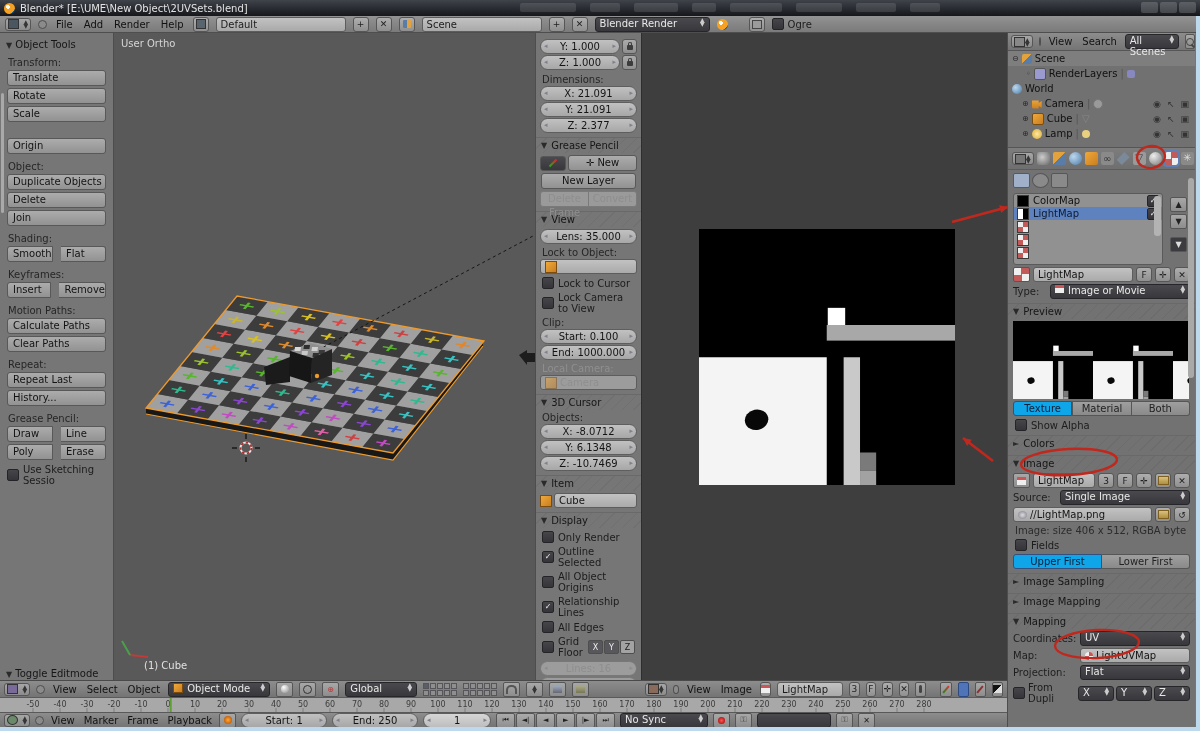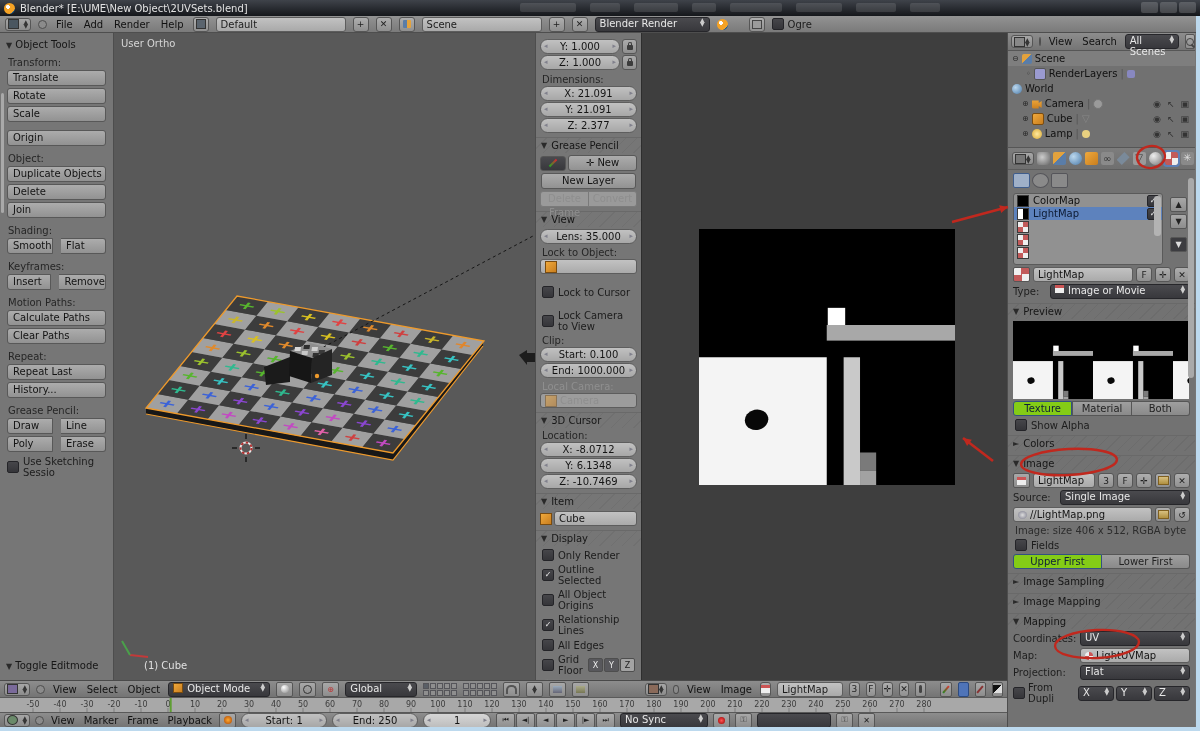--- a/index.html
+++ b/index.html
@@ -109,21 +109,21 @@
   .listscroll{position:absolute;right:1px;top:2px;width:7px;height:40px;background:#b3b3b3;border-radius:3px;}
   .sidecol{position:absolute;right:8px;display:flex;flex-direction:column;gap:2px;}
   .plabel{color:#1e1e1e;}
   .prow{display:flex;align-items:center;gap:3px;margin:2px 5px;}
   .pfield{flex:1;height:13px;background:linear-gradient(#c2c2c2,#aaaaaa);border:1px solid #5d5d5d;border-radius:3px;
           display:flex;align-items:center;gap:3px;padding:0 4px;color:#141414;}
   .seg{display:flex;margin:2px 5px;}
   .seg span{flex:1;height:13px;line-height:13px;text-align:center;background:linear-gradient(#9f9f9f,#8a8a8a);border:1px solid #565656;color:#222;}
   .seg span:first-child{border-radius:3px 0 0 3px;}
   .seg span:last-child{border-radius:0 3px 3px 0;border-left:none;}
-  .seg span.on{background:#84cc16;color:#0e1e38;border-color:#33517f;}
+  .seg span.on{background:#0ea5e9;color:#0e1e38;border-color:#33517f;}
   .infotext{margin:3px 7px;color:#2c2c2c;}
   .pscroll{position:absolute;right:1px;top:30px;width:6px;height:200px;background:#a9a9a9;border-radius:3px;}
   #win-border-bottom{left:0;top:727px;width:1200px;height:4px;background:#bcd9ee;}
   #win-border-right{left:1196px;top:16px;width:4px;height:711px;background:#bcd9ee;}
   #annotations{left:0;top:0;width:1200px;height:731px;pointer-events:none;z-index:60;}
   svg text{font-family:"DejaVu Sans",sans-serif;}
 </style>
 </head>
 <body>
 
@@ -187,21 +187,21 @@
   </div>
 </div>
 
 <div id="toolshelf" class="abs">
   <div class="scroll"></div>
   <div class="shelf-title"><span class="tri">▼</span> <span>Object Tools</span></div>
   <div class="slabel">Transform:</div>
   <a class="tbtn">Translate</a>
   <a class="tbtn">Rotate</a>
   <a class="tbtn">Scale</a>
-  <a class="tbtn" style="margin-top:8px">Origin</a>
+  <a class="tbtn" style="margin-top:16px">Origin</a>
   <div class="slabel">Object:</div>
   <a class="tbtn">Duplicate Objects</a>
   <a class="tbtn">Delete</a>
   <a class="tbtn">Join</a>
   <div class="slabel">Shading:</div>
   <div class="tbtn-row">
     <a class="tbtn">Smooth</a>
     <a class="tbtn">Flat</a>
   </div>
   <div class="slabel">Keyframes:</div>
@@ -496,21 +496,21 @@
     </div>
   <div class="nrow">
       <span class="numf">Lens: 35.000</span>
     </div>
   <div class="slabel" style="margin:3px 6px 1px">Lock to Object:</div>
   <div class="nrow">
       <span class="pfield">
         <span class="cubeicon"></span>
       </span>
     </div>
-  <div class="chkrow" style="margin:12px 6px">
+  <div class="chkrow" style="margin:3px 6px">
       <span class="chk"></span>
     <span>Lock to Cursor</span>
     </div>
   <div class="chkrow" style="margin:3px 6px">
       <span class="chk"></span>
     <span>Lock Camera to View</span>
     </div>
   <div class="slabel" style="margin:3px 6px 1px">Clip:</div>
   <div class="nrow">
       <span class="numf">Start: 0.100</span>
@@ -522,21 +522,21 @@
   <div class="nrow">
       <span class="pfield" style="color:#8f8f8f;background:#9c9c9c">
     <span class="cubeicon" style="opacity:.5"></span>
         <span>Camera</span>
       </span>
     </div>
   <div class="sechdr">
       <span class="tri">▼</span>
       <span>3D Cursor</span>
     </div>
-  <div class="slabel" style="margin:2px 6px 1px">Location:</div>
+  <div class="slabel" style="margin:2px 6px 1px">Objects:</div>
   <div class="nrow">
       <span class="numf">X: -8.0712</span>
     </div>
   <div class="nrow">
       <span class="numf">Y: 6.1348</span>
     </div>
   <div class="nrow">
       <span class="numf">Z: -10.7469</span>
     </div>
   <div class="sechdr">

